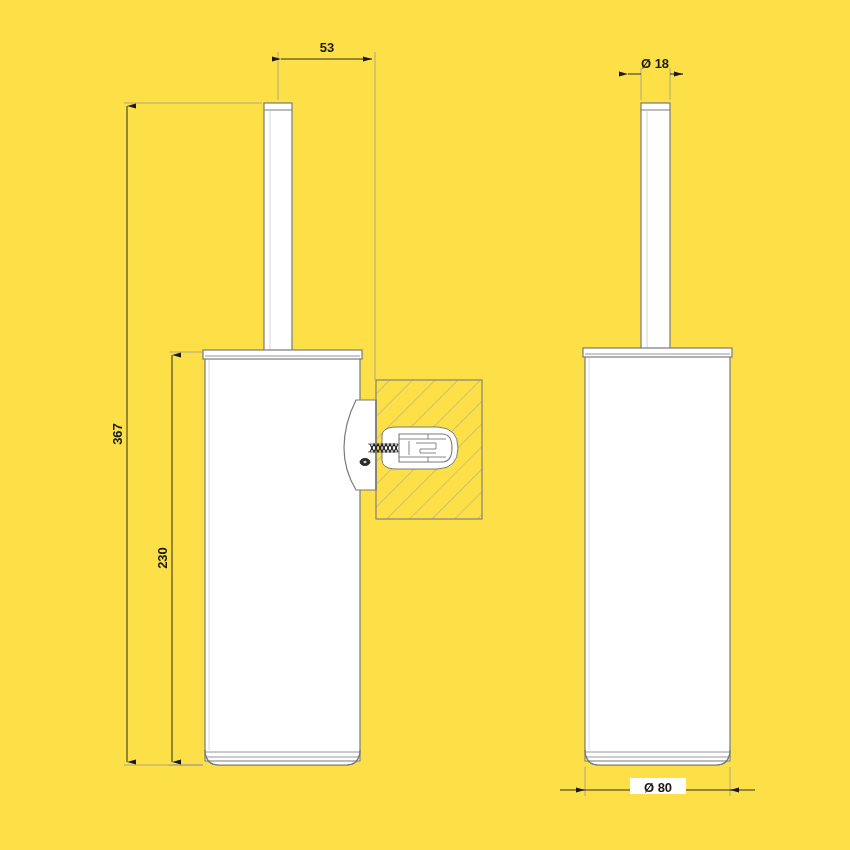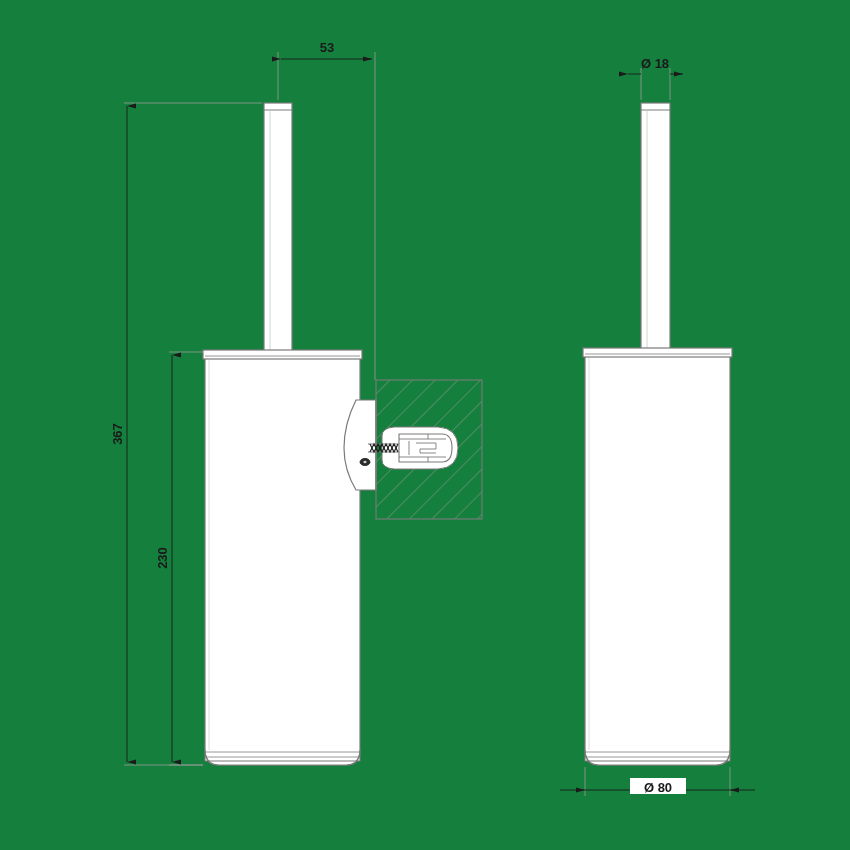--- a/index.html
+++ b/index.html
@@ -10,21 +10,21 @@
   body {
     width: 850px;
     height: 850px;
     font-family: "Liberation Sans", sans-serif;
     overflow: hidden;
   }
   #drawing-root {
     position: relative;
     width: 850px;
     height: 850px;
-    background: #15803d;
+    background: #fde047;
   }
   svg#technical-drawing {
     display: block;
     width: 850px;
     height: 850px;
   }
   .dim-text {
     font-family: "Liberation Sans", sans-serif;
     font-size: 13px;
     font-weight: 700;

